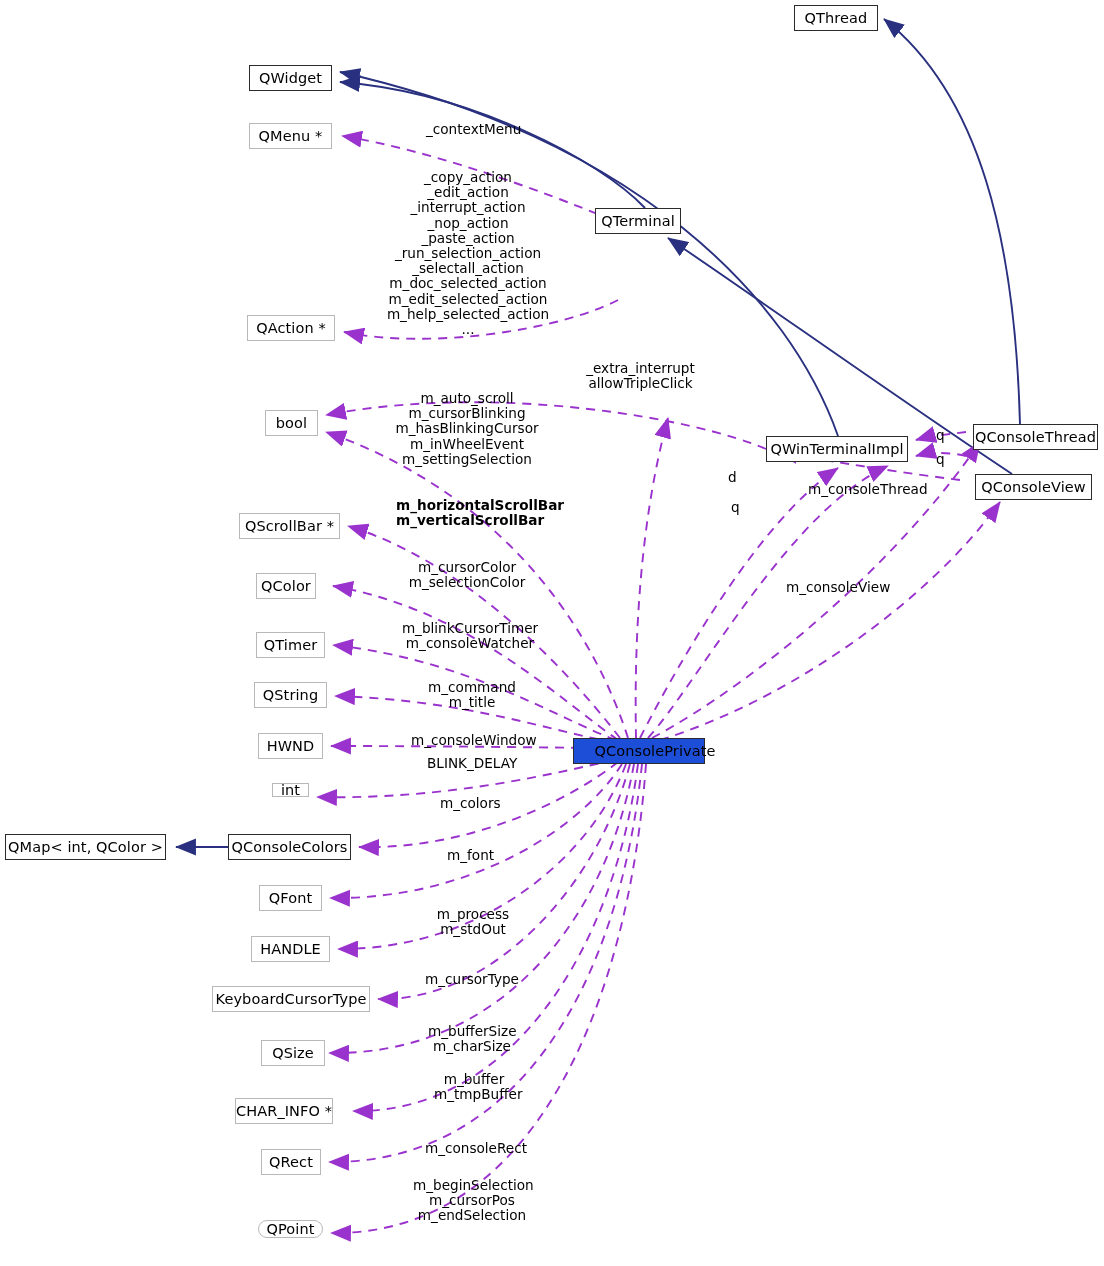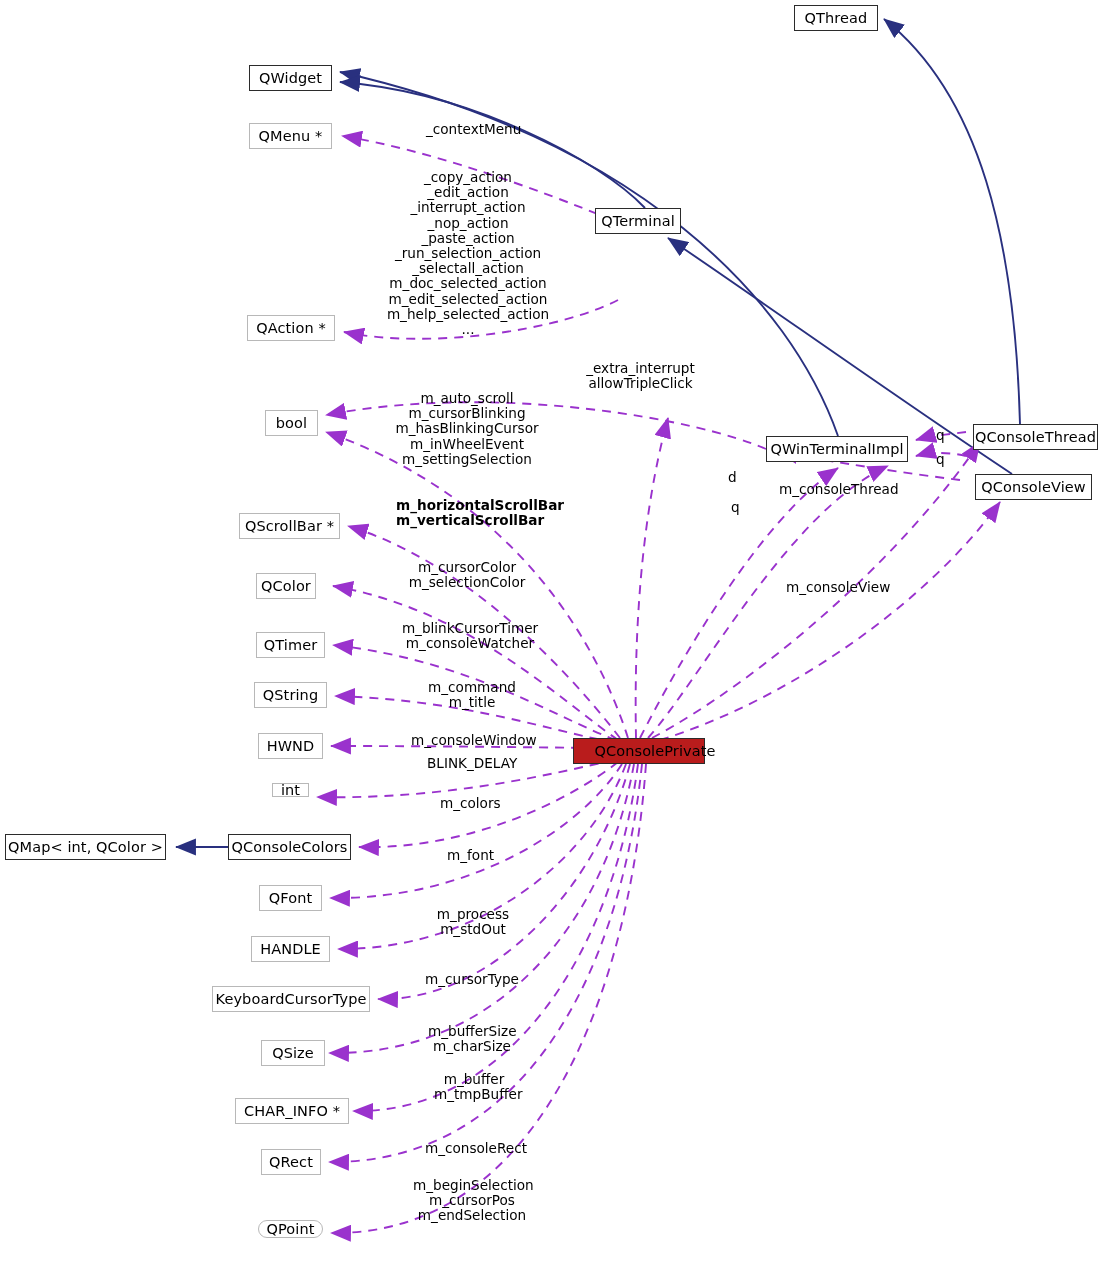--- a/index.html
+++ b/index.html
@@ -5,21 +5,21 @@
   html,body{margin:0;padding:0;background:#ffffff;}
   body{font-family:"DejaVu Sans","Liberation Sans",sans-serif;}
   #diagram{position:relative;width:1104px;height:1266px;background:#ffffff;overflow:hidden;}
   svg.edges{position:absolute;left:0;top:0;width:1104px;height:1266px;}
 
   .node{position:absolute;box-sizing:border-box;display:flex;align-items:center;
         justify-content:center;white-space:nowrap;background:#ffffff;
         font-size:14.5px;color:#000000;letter-spacing:0.1px;}
   .node.doc{border:1.6px solid #2b2b2b;}
   .node.undoc{border:1.3px solid #b8b8b8;}
-  .node.current{border:1.6px solid #2b2b2b;background:#b91c1c;padding-left:32px;}
+  .node.current{border:1.6px solid #2b2b2b;background:#1d4ed8;padding-left:32px;}
 
   .elabel{position:absolute;font-size:13.6px;color:#000000;white-space:pre;
           line-height:15.2px;text-align:center;}
 </style>
 </head>
 <body>
 
 <div id="diagram">
 
   <svg class="edges" viewBox="0 0 1104 1266">
@@ -86,21 +86,21 @@
     <div class="node undoc" style="left:254px;top:682px;width:73px;height:26px;">QString</div>
     <div class="node undoc" style="left:258px;top:733px;width:65px;height:26px;">HWND</div>
     <div class="node current" style="left:573px;top:738px;width:132px;height:26px;">QConsolePrivate</div>
     <div class="node undoc" style="left:272px;top:783px;width:37px;height:14px;">int</div>
     <div class="node doc" style="left:5px;top:834px;width:161px;height:26px;">QMap&lt; int, QColor &gt;</div>
     <div class="node doc" style="left:228px;top:834px;width:123px;height:26px;">QConsoleColors</div>
     <div class="node undoc" style="left:259px;top:885px;width:63px;height:26px;">QFont</div>
     <div class="node undoc" style="left:251px;top:936px;width:79px;height:26px;">HANDLE</div>
     <div class="node undoc" style="left:212px;top:986px;width:158px;height:26px;">KeyboardCursorType</div>
     <div class="node undoc" style="left:261px;top:1040px;width:64px;height:26px;">QSize</div>
-    <div class="node undoc" style="left:235px;top:1098px;width:114px;height:26px;">CHAR_INFO *</div>
+    <div class="node undoc" style="left:235px;top:1098px;width:98px;height:26px;">CHAR_INFO *</div>
     <div class="node undoc" style="left:261px;top:1149px;width:60px;height:26px;">QRect</div>
     <div class="node undoc" style="left:258px;top:1220px;width:65px;height:18px;border-radius:13px;">QPoint</div>
   </div>
 
   <div class="labels">
     <div class="elabel" style="left:426px;top:122px;">_contextMenu</div>
     <div class="elabel" style="left:383px;top:170px;width:170px;">_copy_action
 _edit_action
 _interrupt_action
 _nop_action
@@ -115,21 +115,21 @@
 allowTripleClick</div>
     <div class="elabel" style="left:383px;top:391px;width:168px;">m_auto_scroll
 m_cursorBlinking
 m_hasBlinkingCursor
 m_inWheelEvent
 m_settingSelection</div>
     <div class="elabel" style="left:936px;top:428px;">q</div>
     <div class="elabel" style="left:936px;top:452px;">q</div>
     <div class="elabel" style="left:728px;top:470px;">d</div>
     <div class="elabel" style="left:731px;top:500px;">q</div>
-    <div class="elabel" style="left:779px;top:482px;">m_consoleThread</div>
+    <div class="elabel" style="left:808px;top:482px;">m_consoleThread</div>
     <div class="elabel" style="left:396px;top:498px;width:140px;font-weight:bold;">m_horizontalScrollBar
 m_verticalScrollBar</div>
     <div class="elabel" style="left:402px;top:560px;width:130px;">m_cursorColor
 m_selectionColor</div>
     <div class="elabel" style="left:786px;top:580px;">m_consoleView</div>
     <div class="elabel" style="left:399px;top:621px;width:142px;">m_blinkCursorTimer
 m_consoleWatcher</div>
     <div class="elabel" style="left:428px;top:680px;width:88px;">m_command
 m_title</div>
     <div class="elabel" style="left:411px;top:733px;">m_consoleWindow</div>

